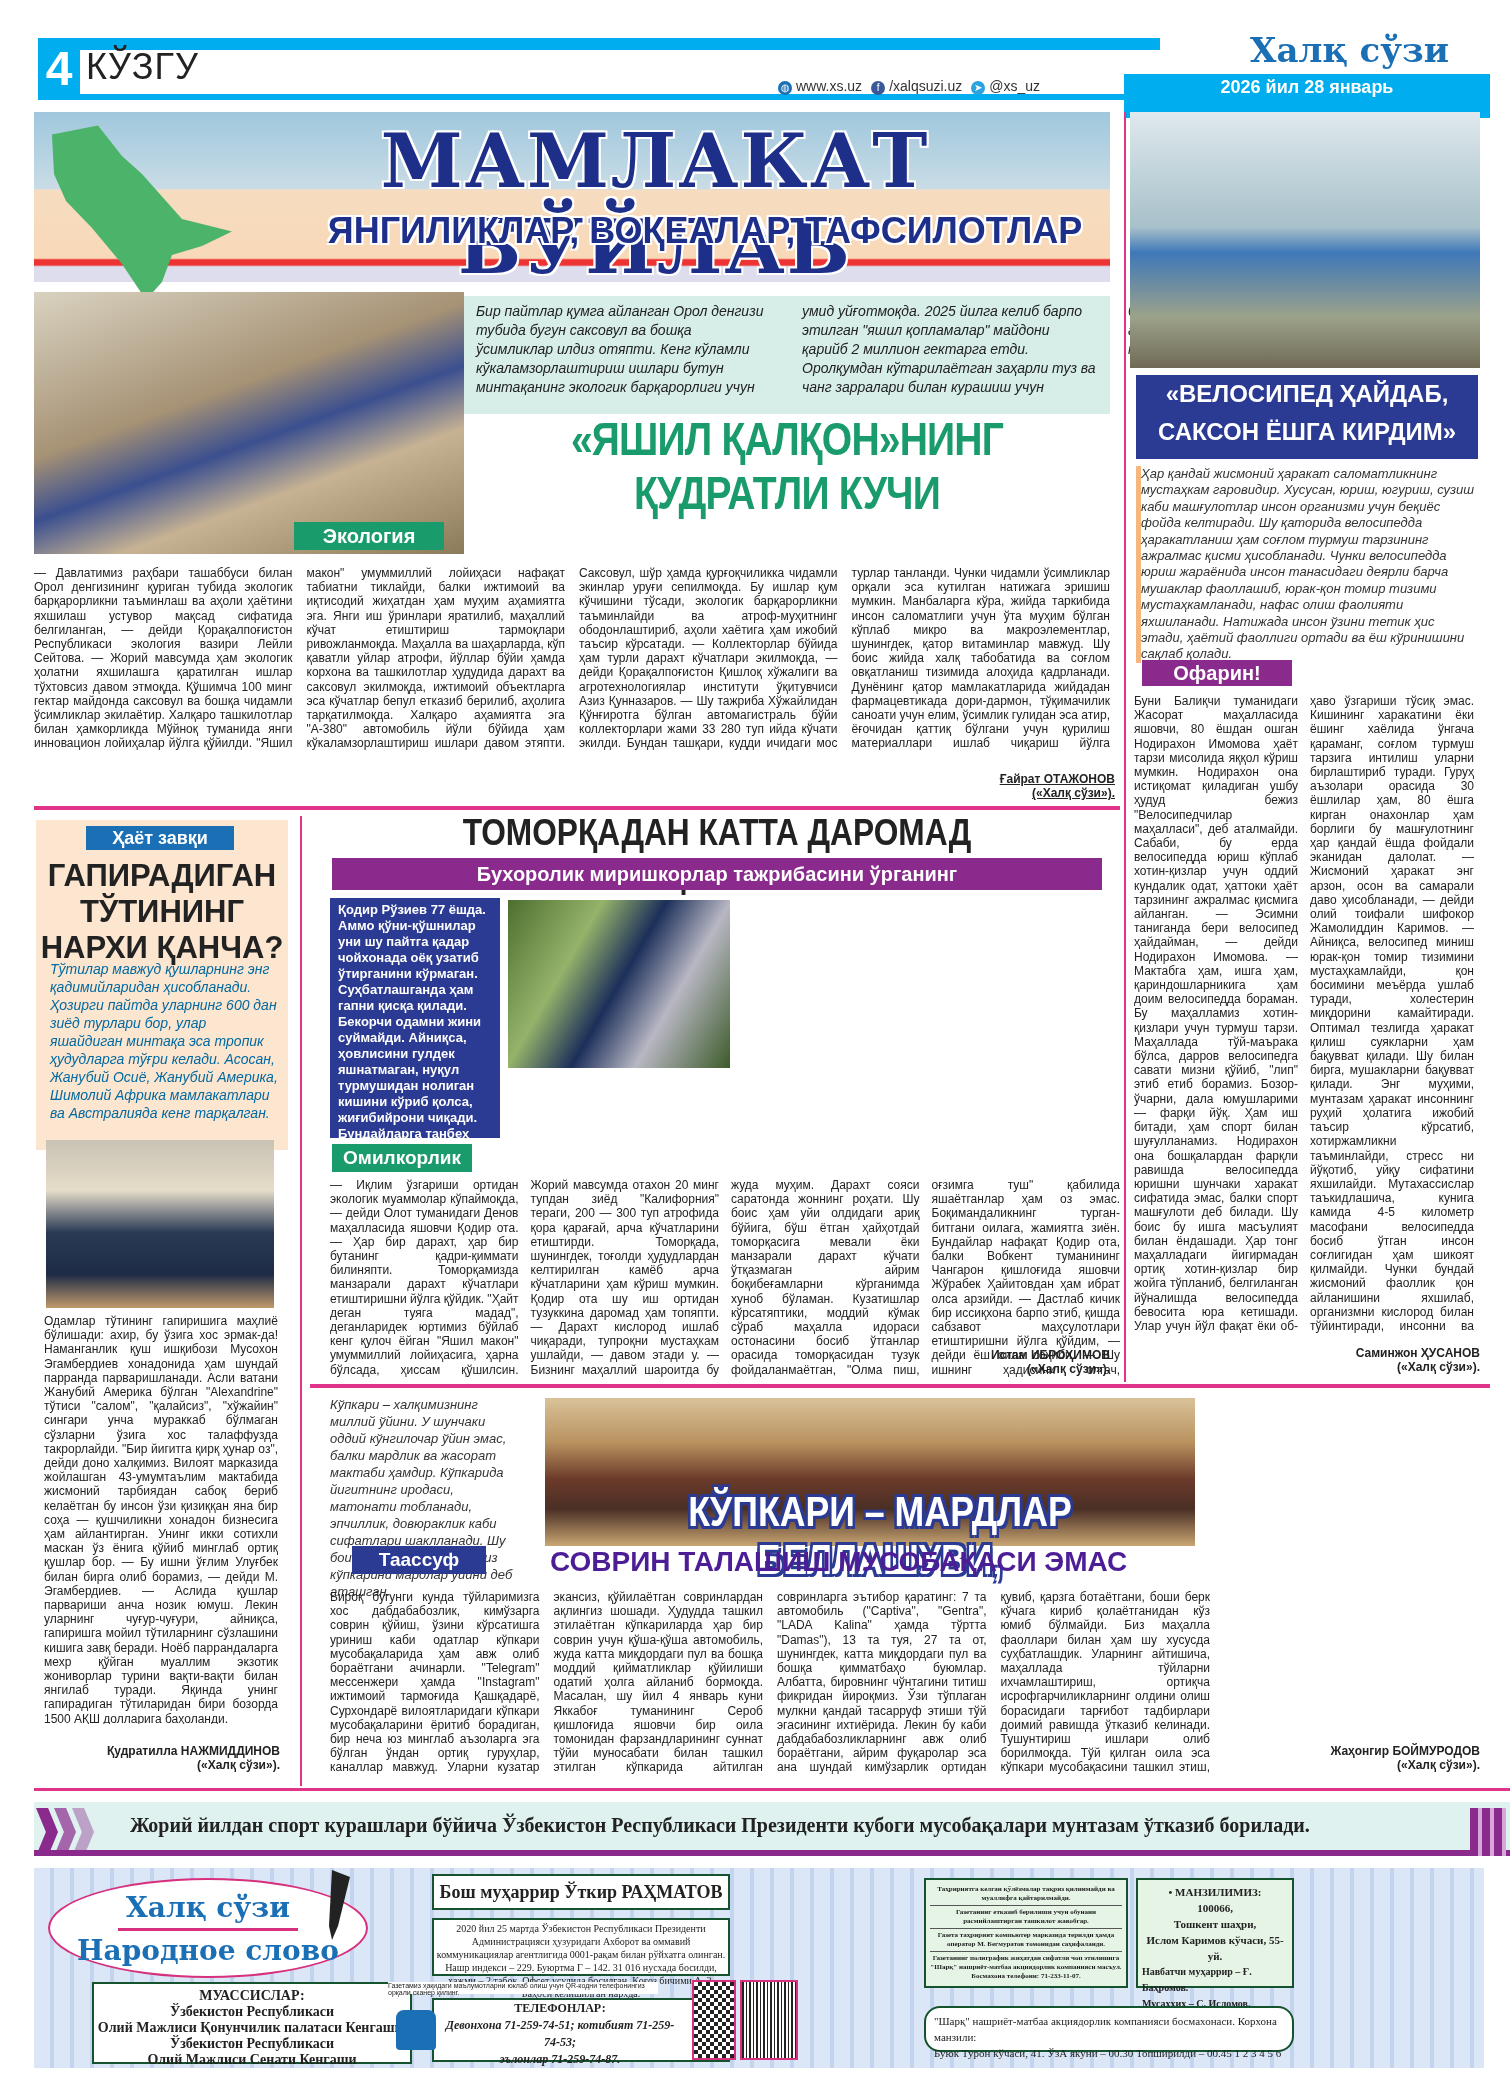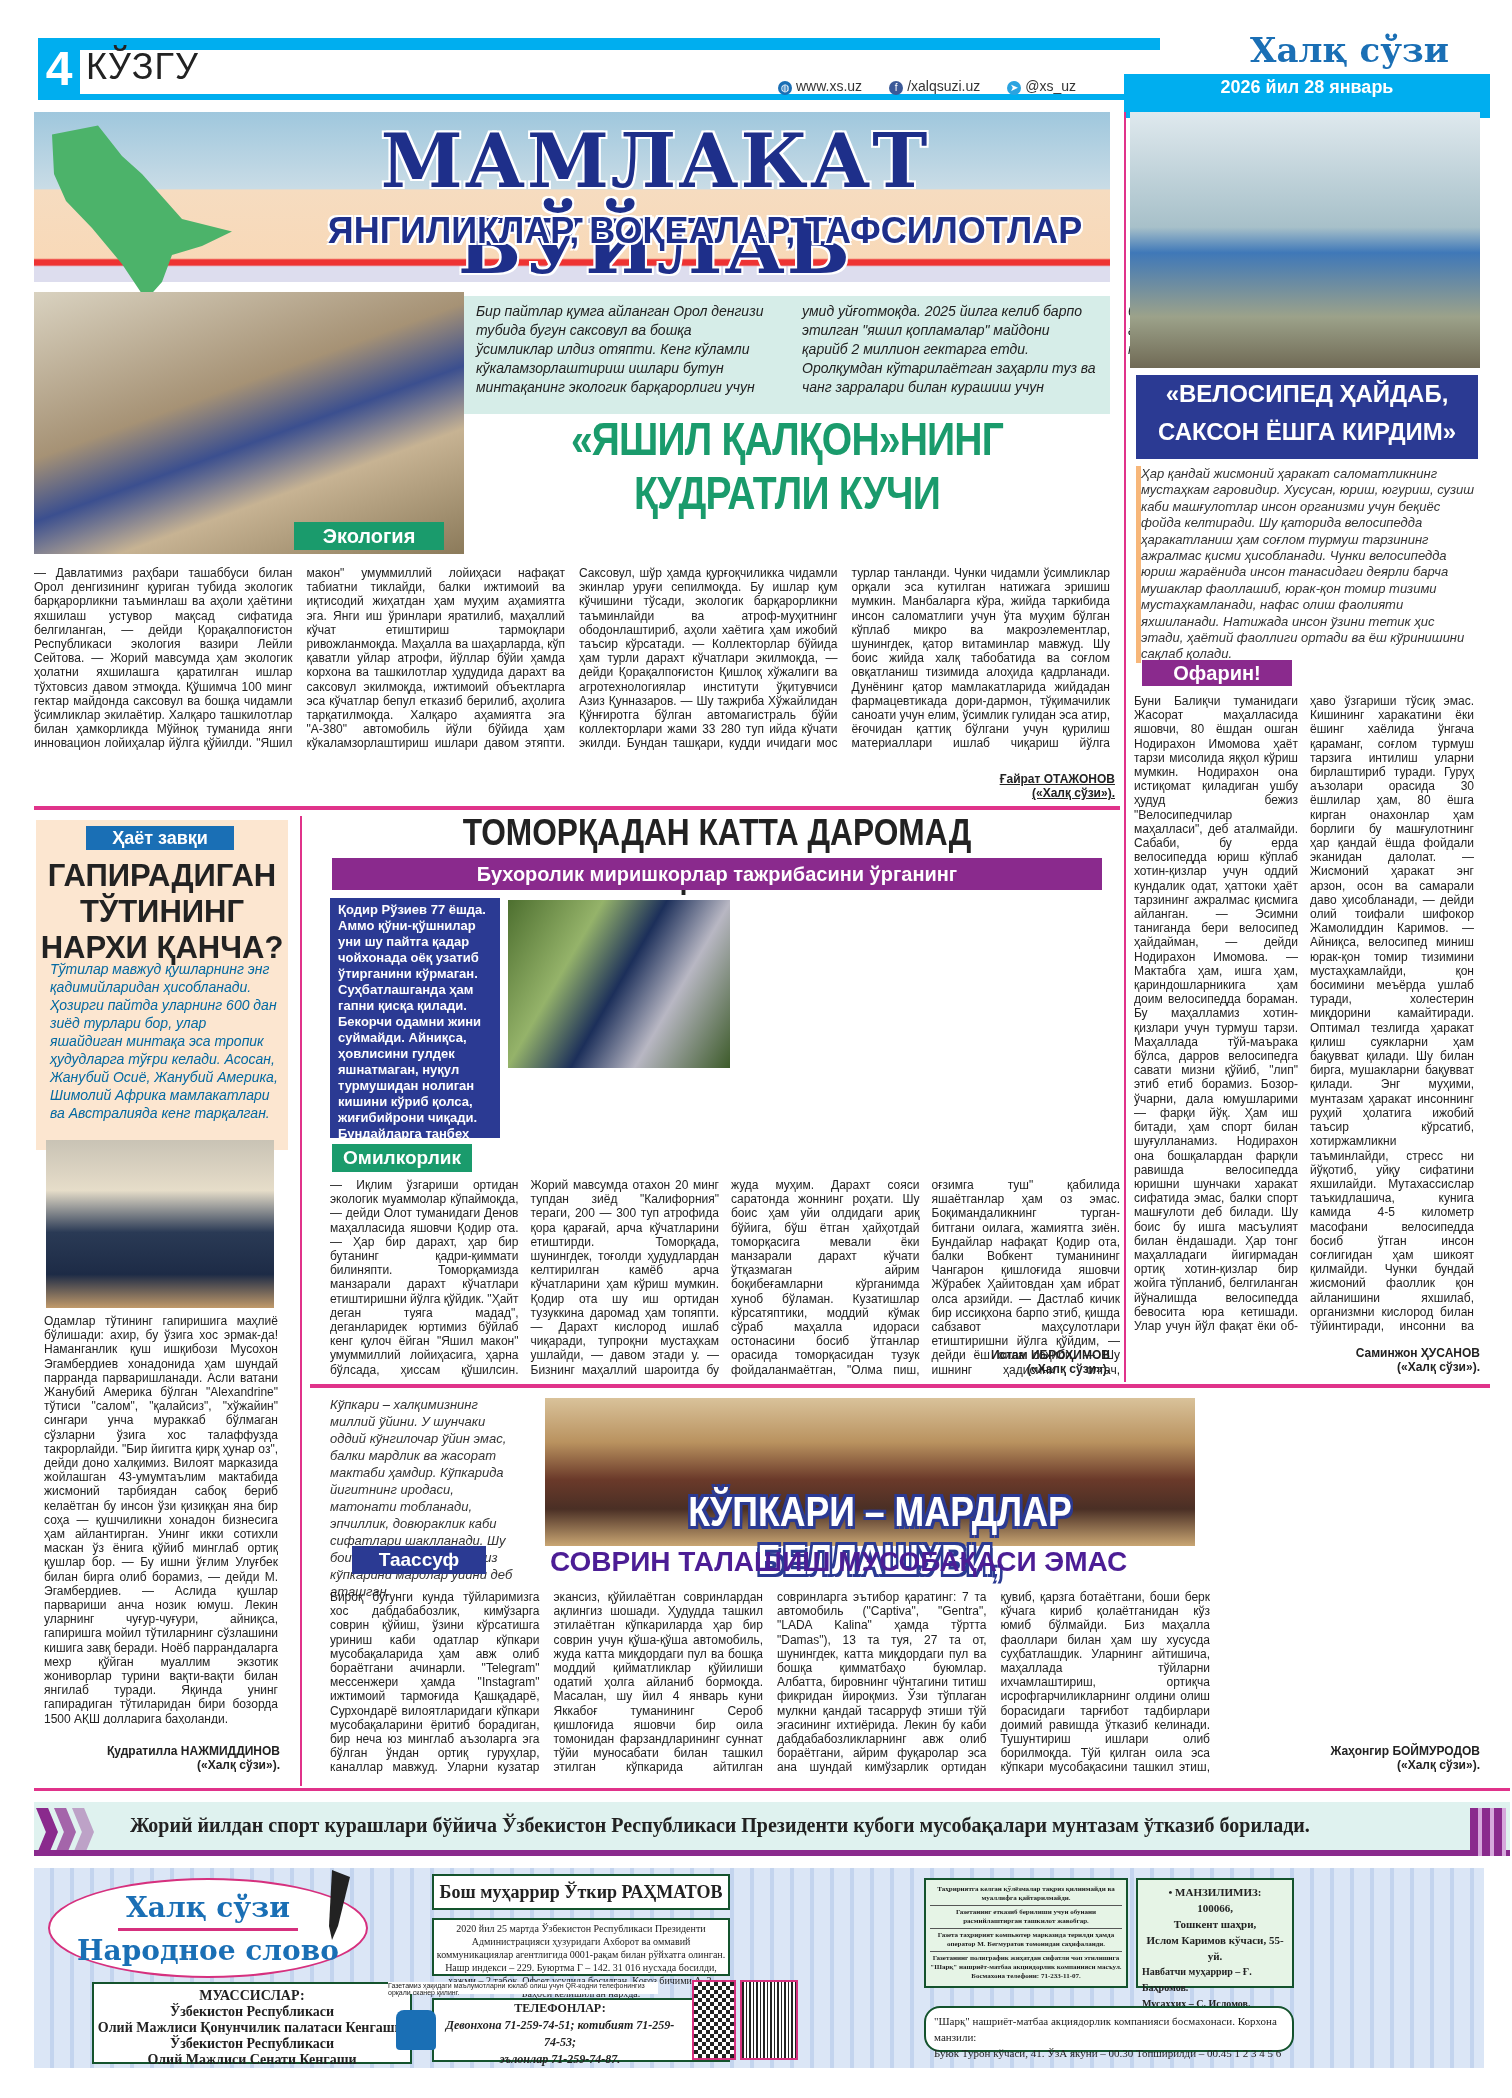--- a/index.html
+++ b/index.html
@@ -3,21 +3,21 @@
 <meta charset="utf-8">
 <style>
   * { box-sizing: border-box; margin: 0; padding: 0; }
   body { width: 1512px; height: 2098px; background: #fff; font-family: "Liberation Sans", sans-serif; color: #222; position: relative; overflow: hidden; }
   .abs { position: absolute; }
   
   .pg-num { left: 38px; top: 38px; width: 42px; height: 62px; background: #00aeef; color: #fff; font: bold 48px "Liberation Sans", sans-serif; text-align: center; line-height: 62px; }
   .rubric-bar { left: 80px; top: 38px; width: 1080px; height: 62px; border-top: 12px solid #00aeef; border-bottom: 6px solid #00aeef; }
   .rubric { left: 86px; top: 46px; font: 36px "Liberation Sans", sans-serif; color: #222; letter-spacing: 1px; }
   .mast { left: 1250px; top: 30px; font: bold 34px "DejaVu Serif", serif; color: #1a6fb5; }
-  .social { left: 778px; top: 76px; width: 340px; height: 22px; font-size: 14px; color: #333; display: flex; gap: 27px; align-items: center; border-bottom: 2px solid #00aeef; }
+  .social { left: 778px; top: 76px; width: 340px; height: 22px; font-size: 14px; color: #333; display: flex; gap: 9px; align-items: center; border-bottom: 2px solid #00aeef; }
   .social .ic { display: inline-block; width: 14px; height: 14px; border-radius: 50%; background: #3b5998; color: #fff; font-size: 10px; text-align: center; line-height: 14px; margin-right: 4px; }
   .date-bar { left: 1124px; top: 74px; width: 366px; height: 44px; background: #00aeef; color: #fff; font: bold 18px "Liberation Sans", sans-serif; text-align: center; line-height: 26px; }
   
   .banner { left: 34px; top: 112px; width: 1076px; height: 170px; background: linear-gradient(180deg,#9fc7dd 0%,#c9dce6 45%,#f6dcc0 46%,#f8d9b8 86%,#e33 87%,#e33 90%,#dde 91%); }
   .map { left: 42px; top: 120px; width: 200px; height: 180px; background: #4cb36a; clip-path: polygon(5% 8%,28% 3%,40% 20%,50% 30%,70% 55%,95% 62%,80% 70%,65% 75%,60% 90%,52% 100%,40% 80%,25% 60%,12% 45%,6% 30%); }
   .banner-title { left: 210px; top: 118px; width: 890px; text-align: center; font: bold 74px "DejaVu Serif", serif; color: #1e2f8a; letter-spacing: 2px; text-shadow: 2px 2px 0 #fff, -2px -2px 0 #fff, 2px -2px 0 #fff, -2px 2px 0 #fff; }
   .banner-sub { left: 310px; top: 210px; width: 790px; text-align: center; font: bold 36px "Liberation Sans", sans-serif; color: #1e2f8a; text-shadow: 2px 2px 0 #fff, -2px -2px 0 #fff, 2px -2px 0 #fff, -2px 2px 0 #fff; }
   .photo-eco { left: 34px; top: 292px; width: 430px; height: 262px; background: linear-gradient(160deg,#d9d2c0,#a69275 40%,#3b4f8f 55%,#c7b393 70%,#8b7a5a); }
   .photo-bike { left: 1130px; top: 112px; width: 350px; height: 256px; background: linear-gradient(180deg,#dfe9ee,#a7c0c9 45%,#3f78b8 55%,#9ca28a 80%,#706a55); }
   .tag { color: #fff; font: bold 18px "Liberation Sans", sans-serif; text-align: center; }

